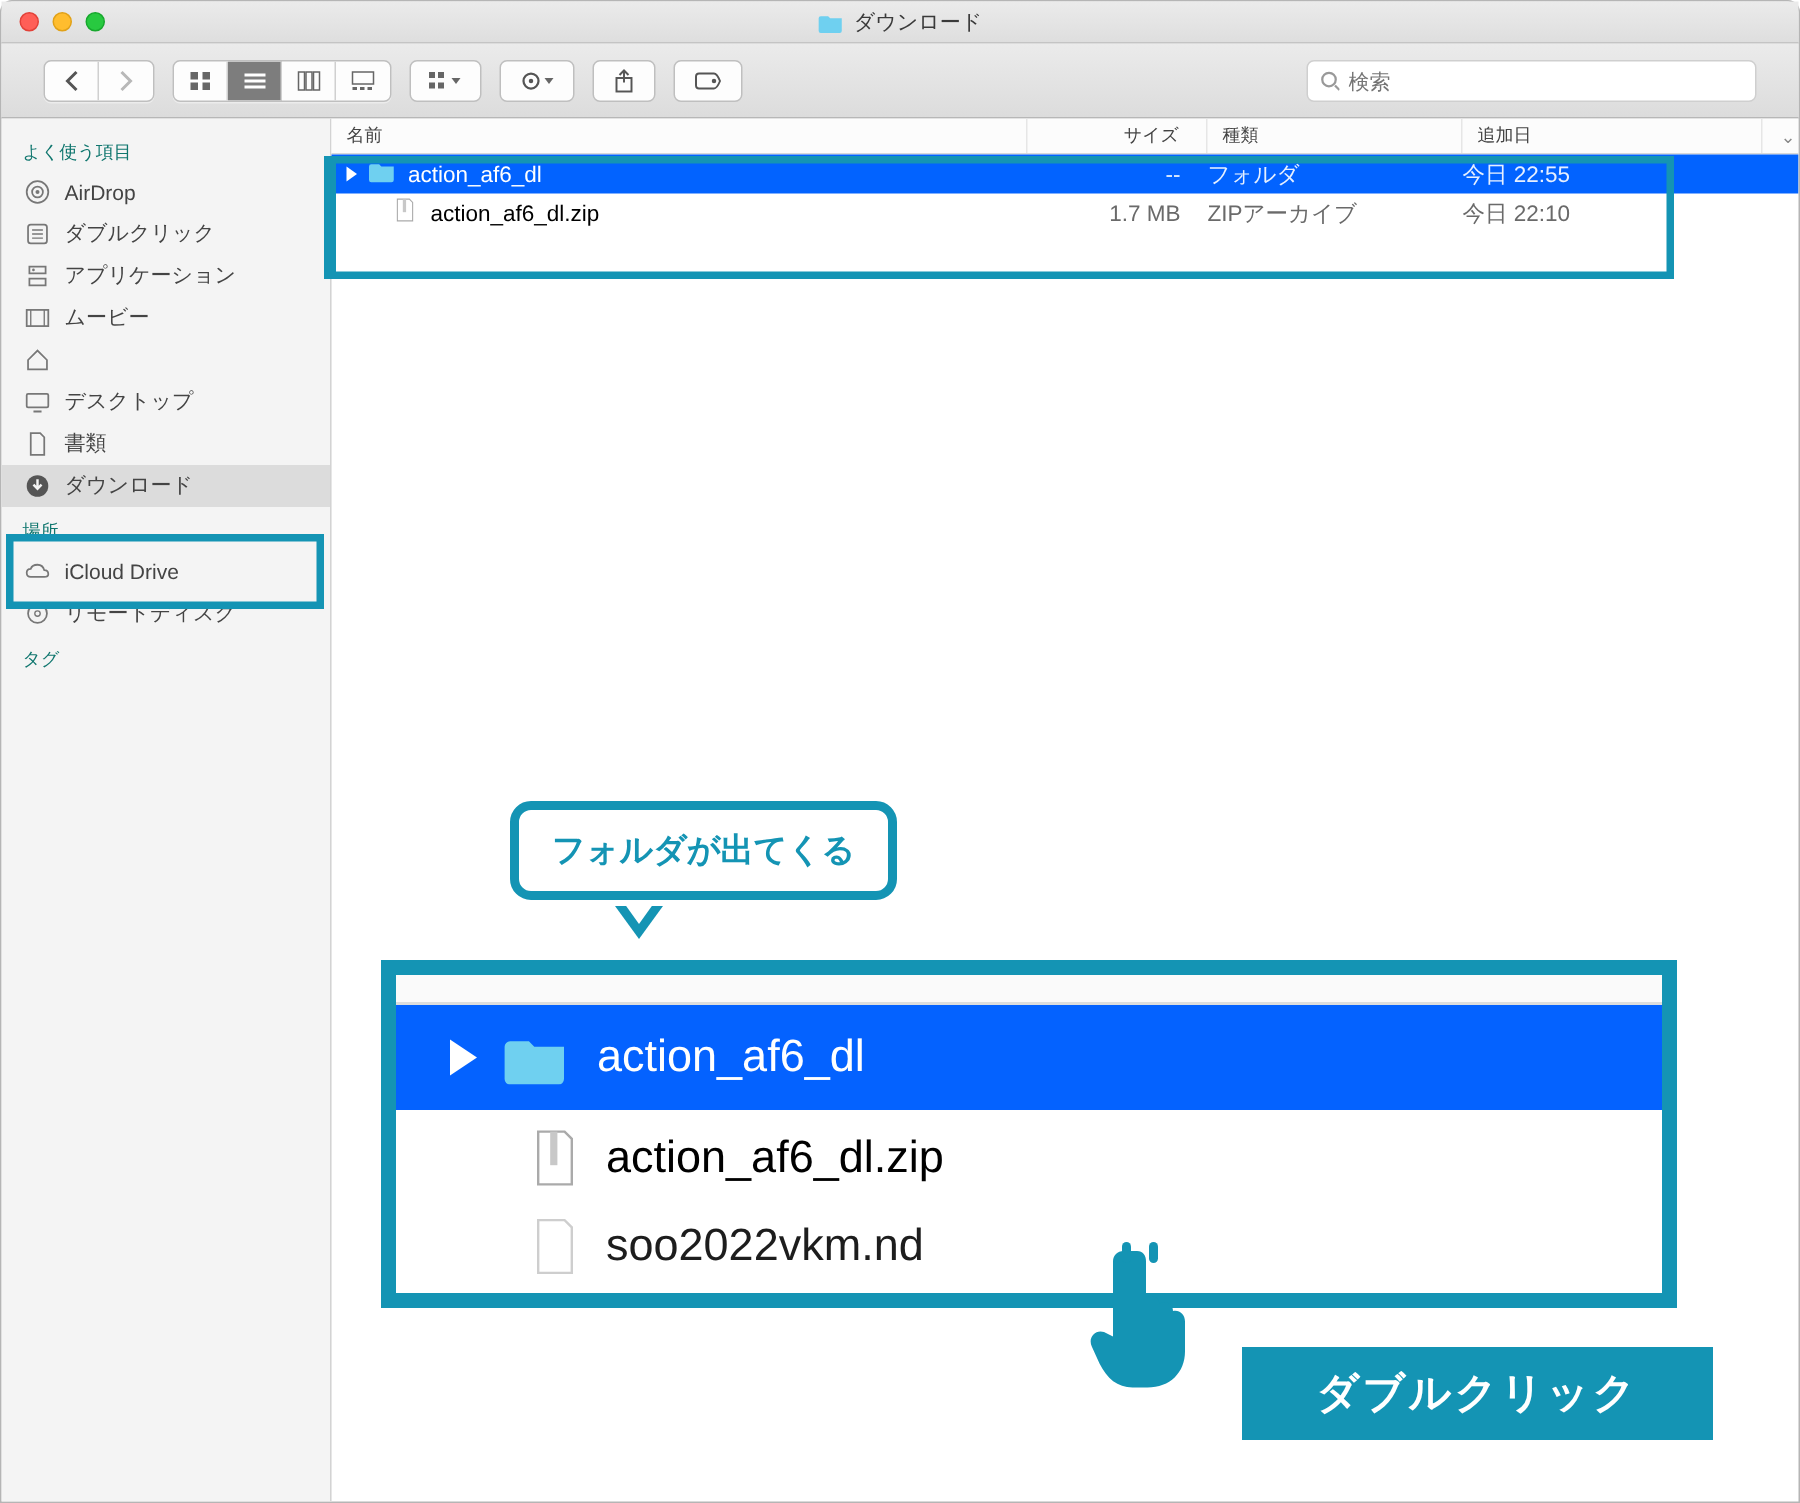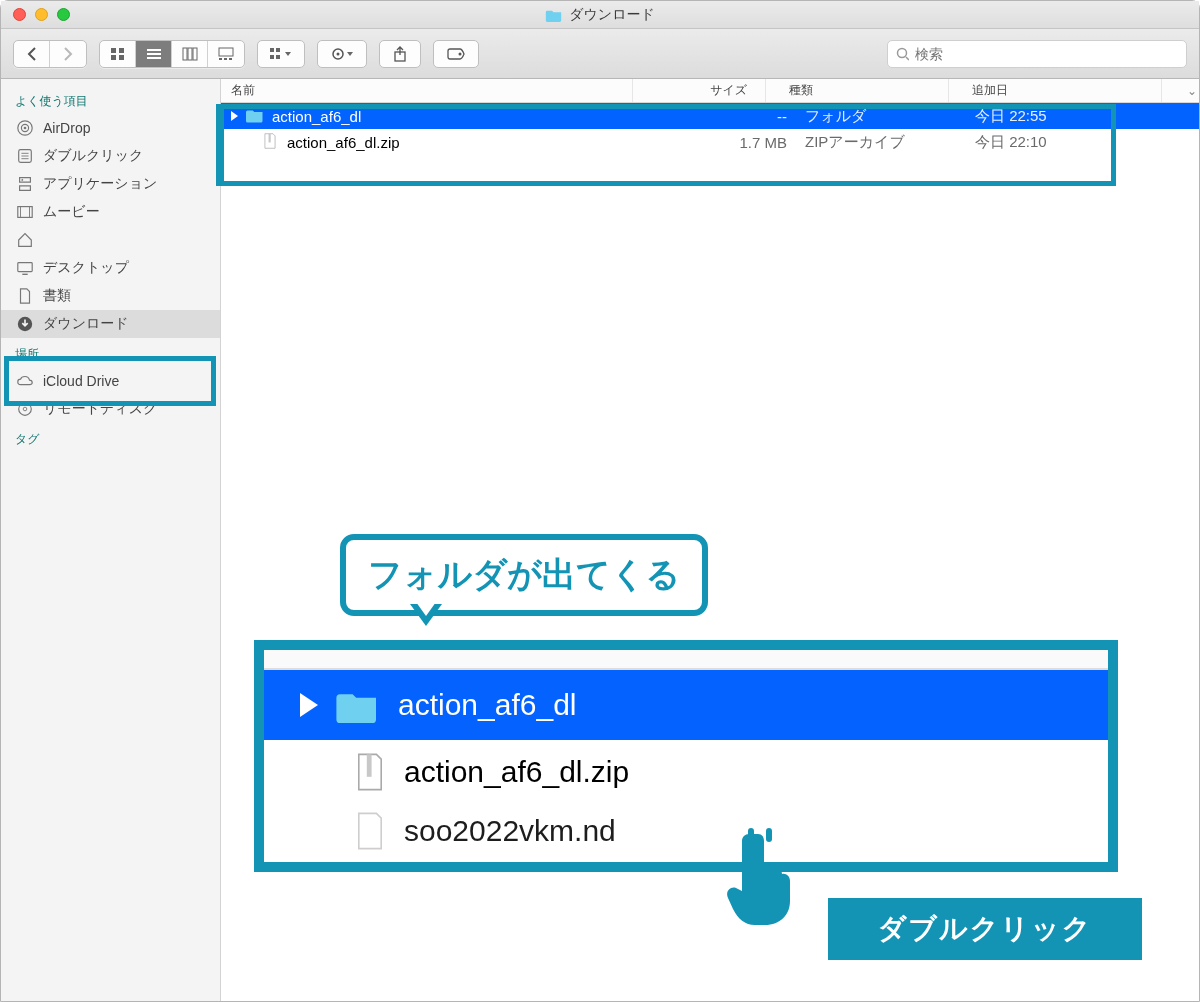--- a/index.html
+++ b/index.html
@@ -44,21 +44,21 @@
     font-size: 14px;
     color: #3a3a3a;
   }
   .title-center svg { width: 18px; height: 14px; }
   .toolbar {
     height: 50px;
     background: linear-gradient(#ebebeb, #dcdcdc);
     border-bottom: 1px solid #b7b7b7;
     display: flex;
     align-items: center;
-    padding: 0 12px;
+    padding: 0 28px;
     gap: 12px;
   }
   .tb-group {
     display: flex;
     background: #fdfdfd;
     border: 1px solid #bfbfbf;
     border-radius: 5px;
     height: 28px;
     overflow: hidden;
     box-shadow: 0 1px 0 rgba(255,255,255,.4);
@@ -139,21 +139,20 @@
     flex-direction: column;
     position: relative;
   }
   .columns {
     height: 24px;
     display: flex;
     background: #fcfcfc;
     border-bottom: 1px solid #d8d8d8;
     font-size: 12px;
     color: #444;
-    gap: 13px;
   }
   .col { display: flex; align-items: center; padding-left: 10px; border-right: 1px solid #e6e6e6; }
   .col-name { flex: 1; }
   .col-size { width: 120px; justify-content: flex-end; padding-right: 18px; }
   .col-kind { width: 170px; font-family: Liberation Serif, serif; }
   .col-date { width: 200px; }
   .col-arrow { width: 24px; border-right:none; justify-content:center; color:#888;}
   .rows { flex: 1; position: relative; }
   .row {
     height: 26px;
@@ -186,21 +185,21 @@
   }
   .anno-rows { left: 216px; top: 104px; width: 900px; height: 82px; border-left-width:8px;}
   .anno-downloads { left: 4px; top: 356px; width: 212px; height: 50px; }
   .callout {
     position: absolute;
     left: 340px; top: 534px;
     background: #fff;
     border: 6px solid #1494b4;
     border-radius: 14px;
     padding: 12px 22px;
-    font-size: 34px;
+    font-size: 22px;
     font-weight: 700;
     color: #1494b4;
   }
   .callout-tail {
     position: absolute;
     left: 410px; top: 604px;
     width: 0; height: 0;
     border-left: 16px solid transparent;
     border-right: 16px solid transparent;
     border-top: 22px solid #1494b4;

